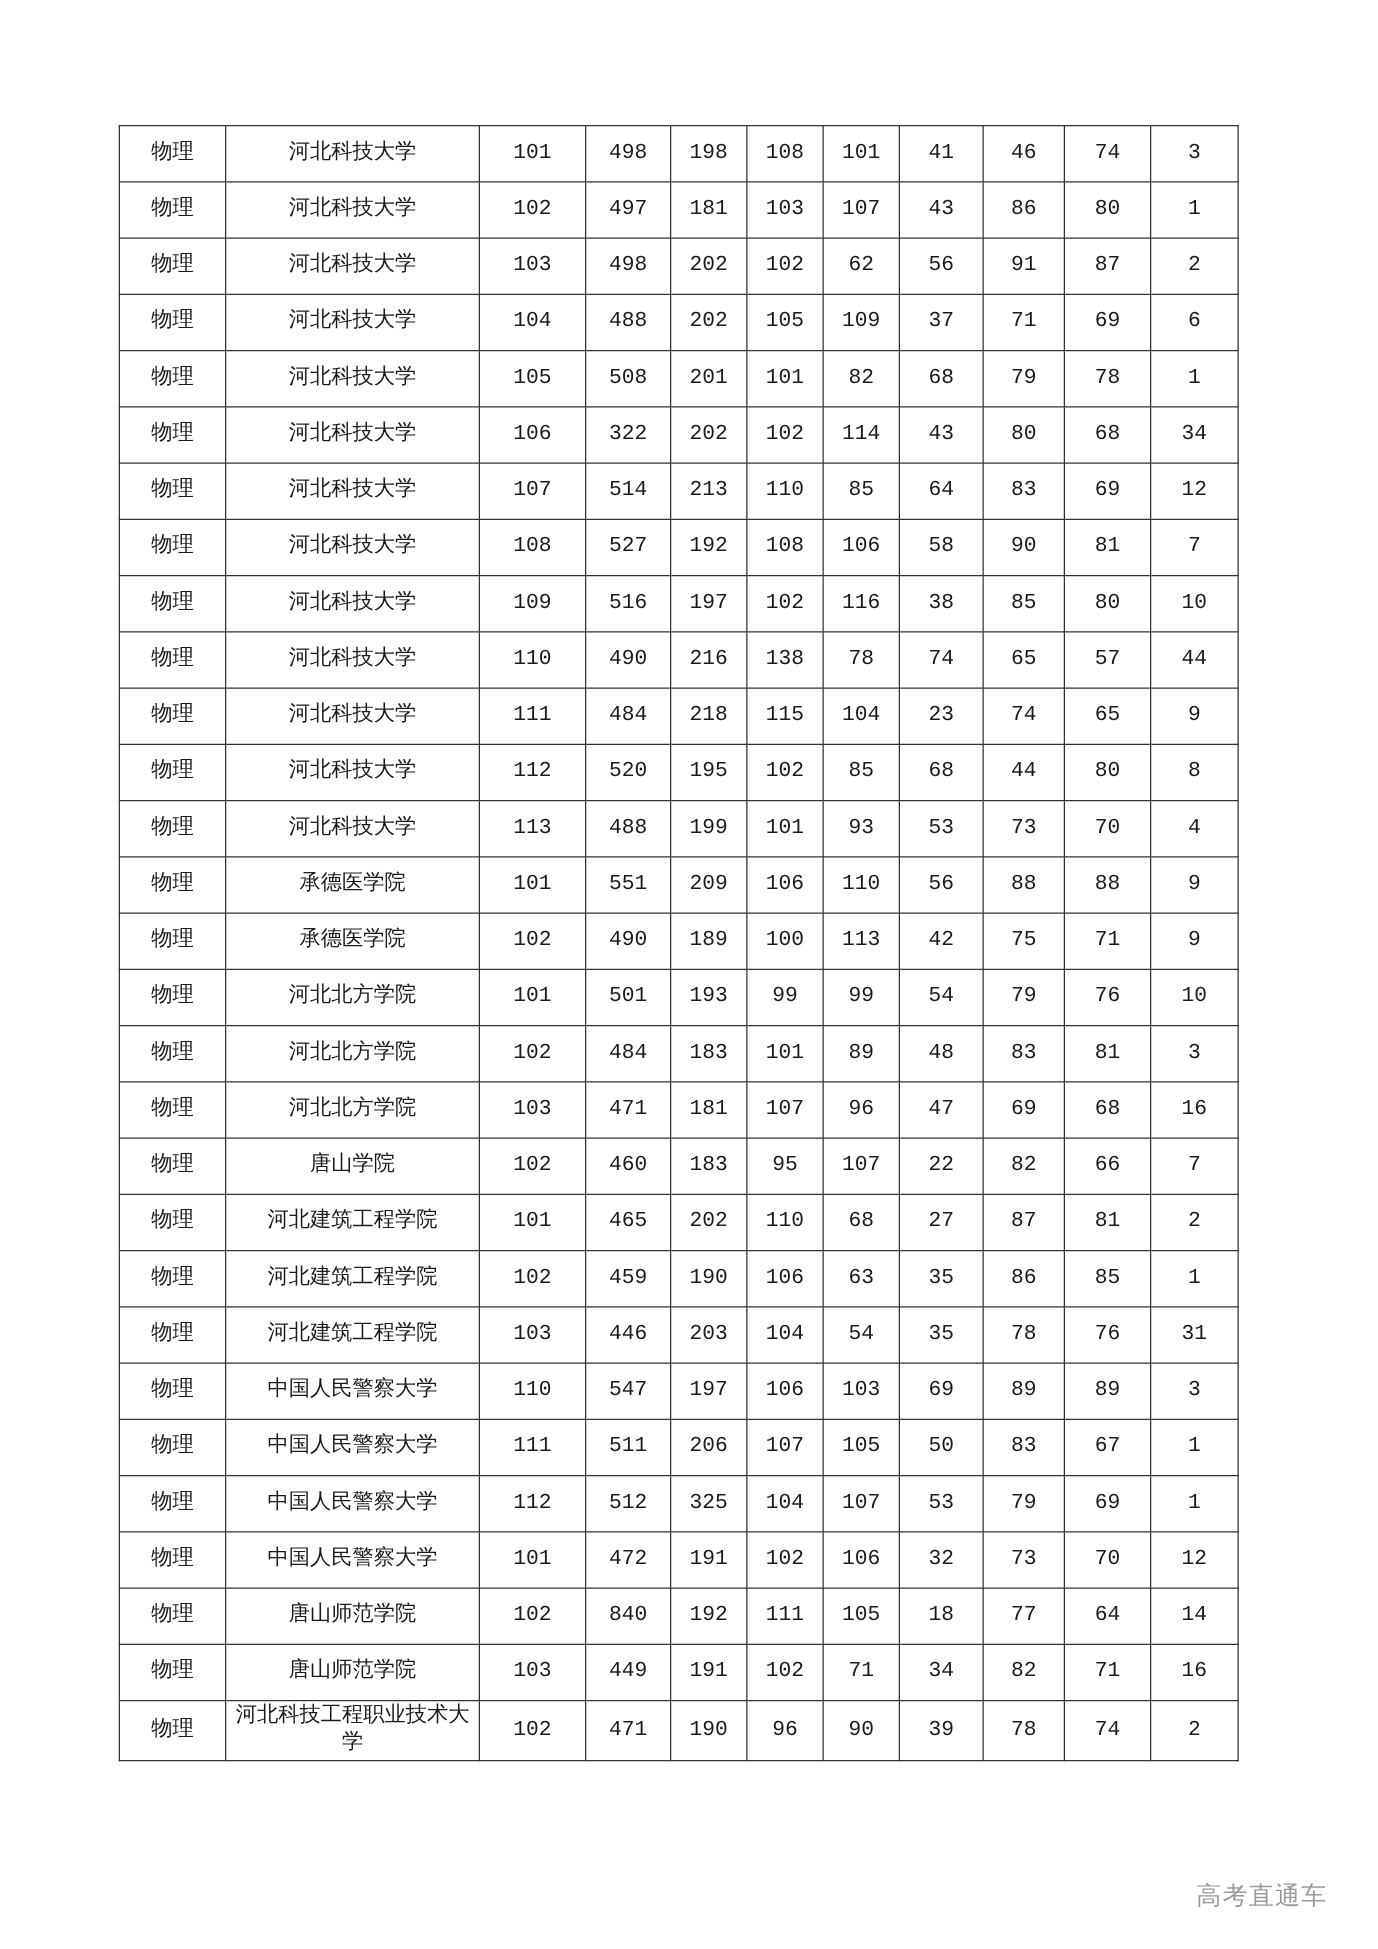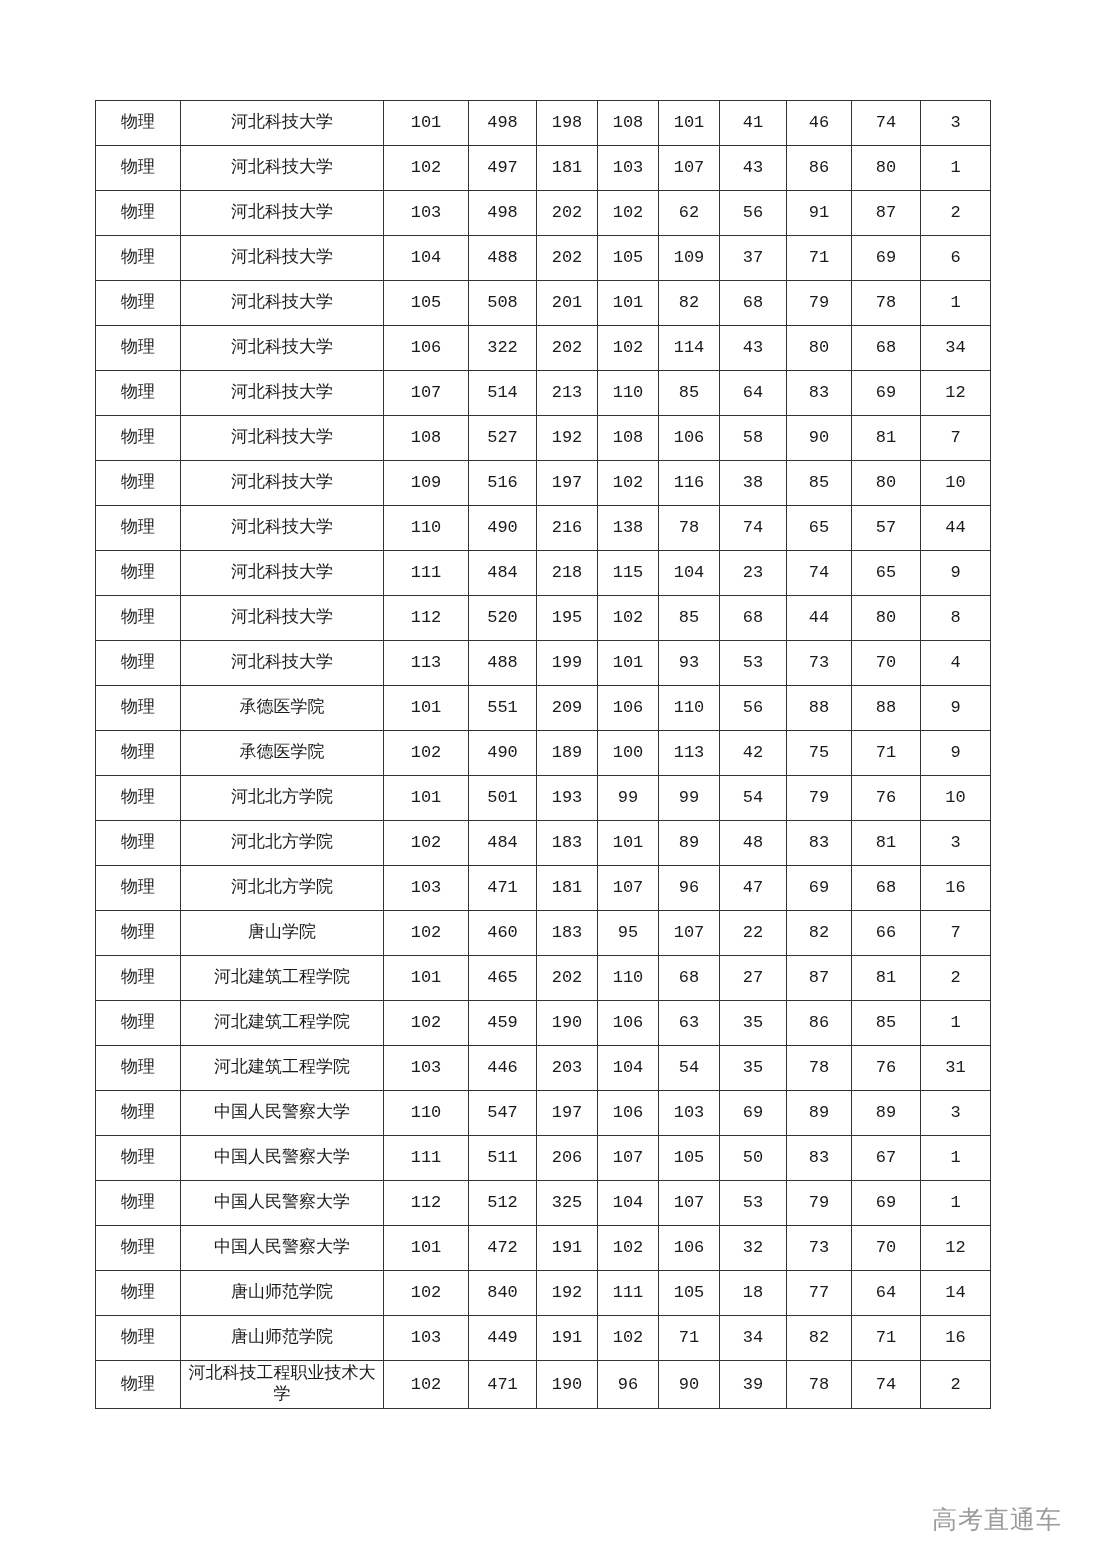--- a/index.html
+++ b/index.html
@@ -33,21 +33,21 @@
     color: #1a1a1a;
     height: 45px;
     padding: 2px 4px;
     line-height: 1.25;
     word-break: break-all;
   }
   .watermark {
     position: absolute;
     right: 40px;
     top: 1503px;
-    font-size: 25px;
+    font-size: 20px;
     color: #9b9b9b;
     letter-spacing: 1px;
   }
 </style>
 </head>
 <body>
 
 <div class="page">
 
   <table class="score-table">

